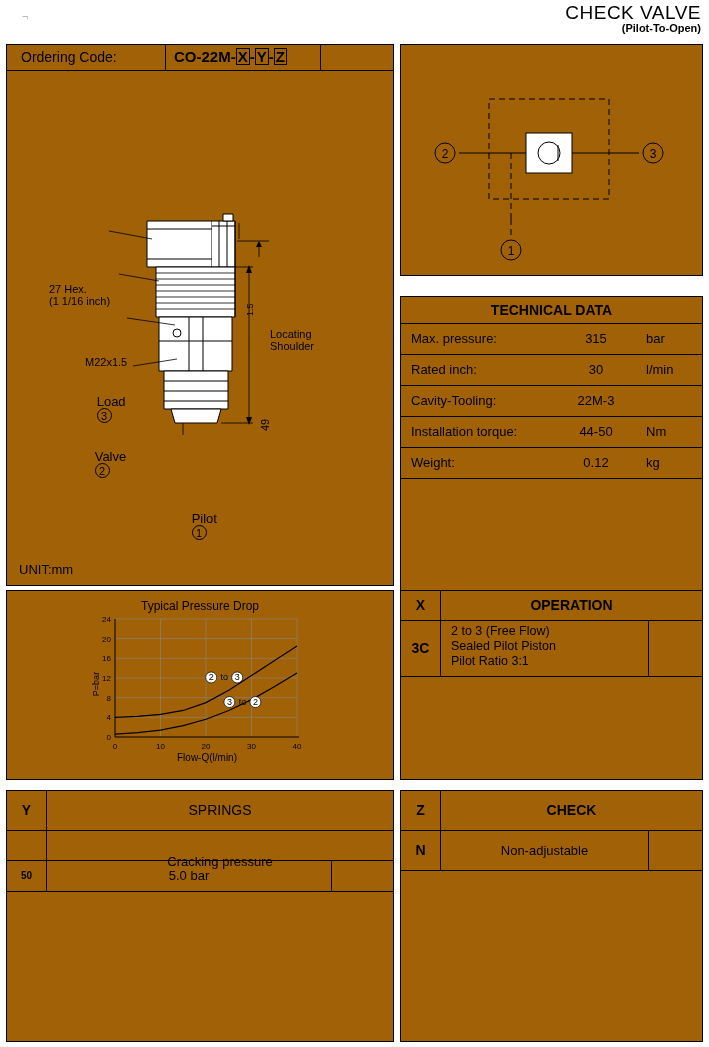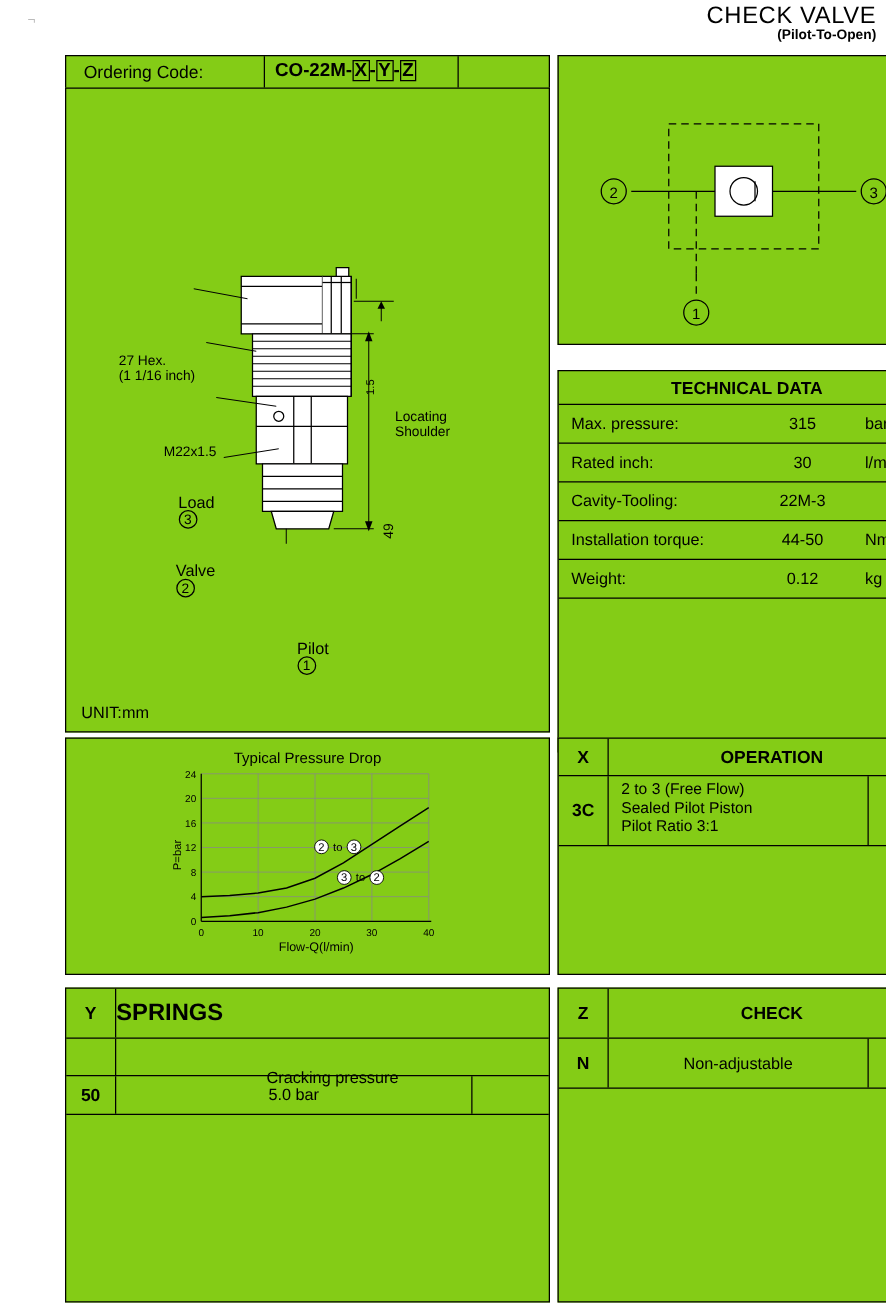--- a/index.html
+++ b/index.html
@@ -37,22 +37,21 @@
     font-size: 11px;
     font-weight: bold;
     margin-top: -2px;
   }
 
   
   .box {
     position: absolute;
     border: 1px solid #000;
     box-sizing: border-box;
-    background: #84cc16;
-    margin-left: 46px;
+    background: #a16207;
   }
 
   
   #ordering-box { left: 6px; top: 44px; width: 388px; height: 28px; border-bottom: none; }
   .ord-label {
     position: absolute;
     left: 14px; top: 4px;
     font-size: 14px;
   }
   .ord-code-wrap {
@@ -230,21 +229,21 @@
     border-bottom: 1px solid #000;
     box-sizing: border-box;
   }
   .y-head .col1 {
     position: absolute; left: 0; top: 0; width: 40px; height: 100%;
     border-right: 1px solid #000; box-sizing: border-box;
     text-align: center; line-height: 39px; font-size: 14px; font-weight: bold;
   }
   .y-head .col2 {
     position: absolute; left: 40px; top: 0; right: 0; height: 100%;
-    text-align: left; line-height: 39px; font-size: 19px; font-weight: bold;
+    text-align: center; line-height: 39px; font-size: 14px; font-weight: normal;
   }
   .y-sub {
     position: absolute;
     left: 0; top: 40px; width: 100%; height: 30px;
     border-bottom: 1px solid #000; box-sizing: border-box;
   }
   .y-sub .col1 {
     position: absolute; left: 0; top: 0; width: 40px; height: 100%;
     border-right: 1px solid #000; box-sizing: border-box;
   }
@@ -253,21 +252,21 @@
     text-align: center; line-height: 29px; font-size: 13px;
   }
   .y-row {
     position: absolute;
     left: 0; top: 70px; width: 100%; height: 31px;
     border-bottom: 1px solid #000; box-sizing: border-box;
   }
   .y-row .col1 {
     position: absolute; left: 0; top: 0; width: 40px; height: 100%;
     border-right: 1px solid #000; box-sizing: border-box;
-    text-align: center; line-height: 30px; font-size: 14px; font-weight: bold;
+    text-align: center; line-height: 30px; font-size: 10px; font-weight: bold;
   }
   .y-row .col2 {
     position: absolute; left: 40px; top: 0; width: 285px; height: 100%;
     border-right: 1px solid #000; box-sizing: border-box;
     text-align: center; line-height: 30px; font-size: 13px;
   }
   .y-row .col3 {
     position: absolute; left: 325px; top: 0; right: 0; height: 100%;
   }
 

